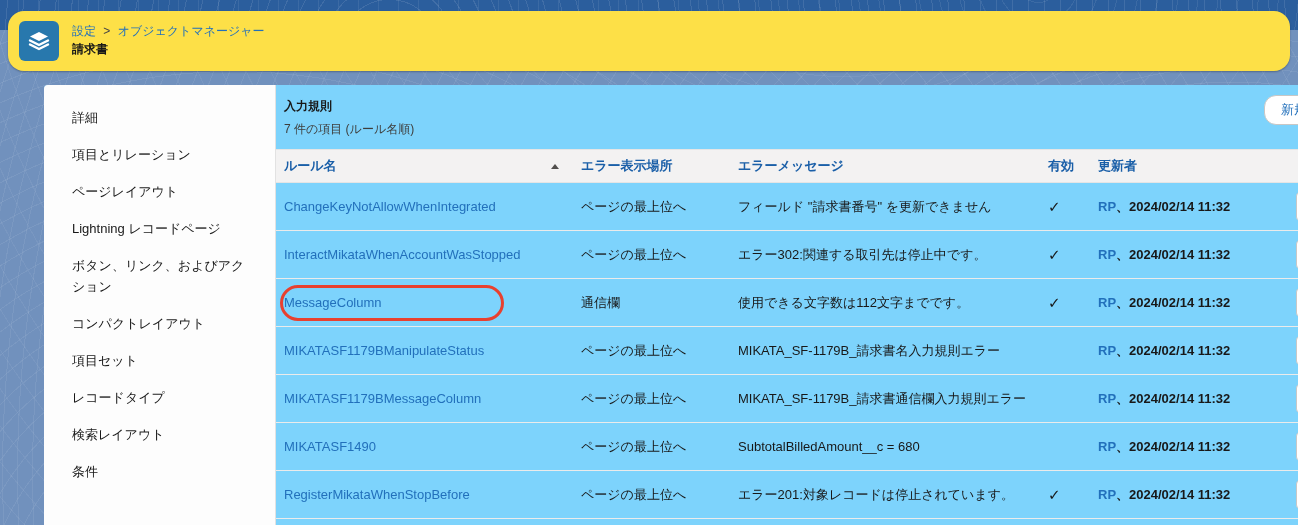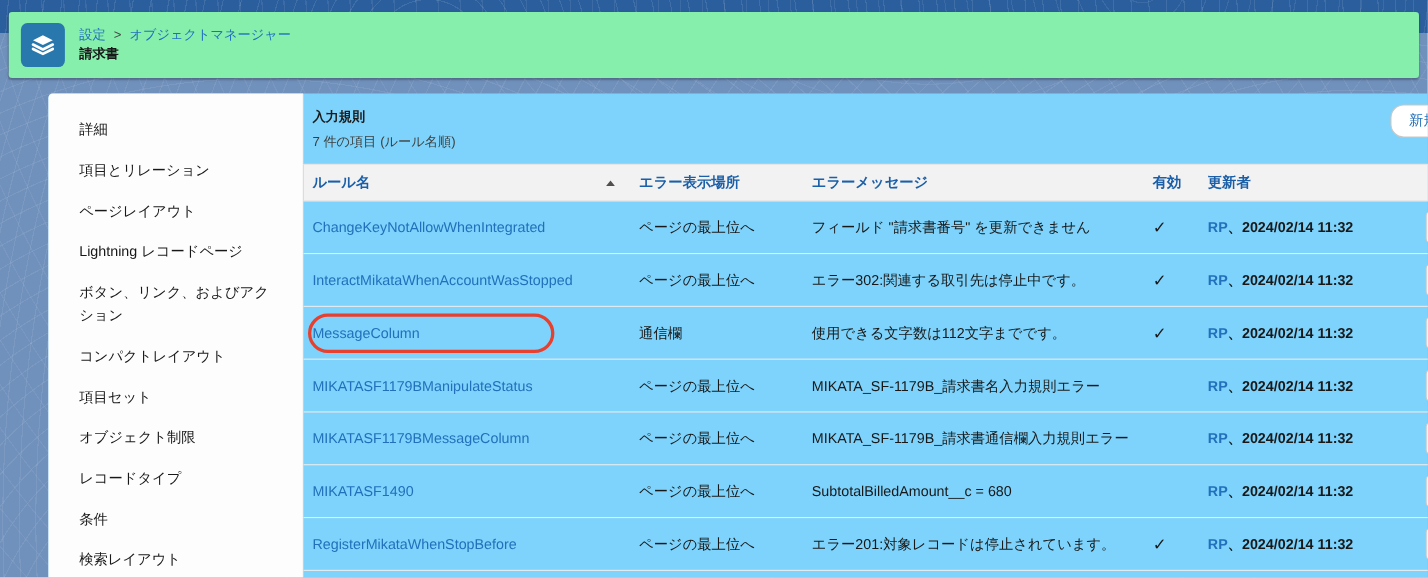--- a/index.html
+++ b/index.html
@@ -21,21 +21,21 @@
   .top-strip {
     position:absolute; top:0; left:0; right:0; height:30px; background-color:#2b5e9d;
     background-image:
       repeating-radial-gradient(circle at 30% 160%, rgba(255,255,255,0.10) 0 1px, transparent 1px 16px),
       repeating-radial-gradient(circle at 80% -60%, rgba(255,255,255,0.08) 0 1px, transparent 1px 20px);
   }
 
   
   .header-card {
     position:absolute; left:8px; top:11px; width:1282px; height:60px;
-    background:#86efac; border-radius:3px; z-index:2;
+    background:#fde047; border-radius:16px; z-index:2;
     box-shadow:0 1px 2px rgba(0,0,0,0.28);
     display:flex; align-items:center;
   }
   .obj-icon {
     width:40px; height:40px; margin-left:11px; border-radius:6px;
     background:#2878ad; display:flex; align-items:center; justify-content:center; flex:none;
   }
   .header-text { margin-left:13px; }
   .breadcrumb { font-size:12px; line-height:14px; }
   .breadcrumb a { color:#2270bb; text-decoration:none; cursor:pointer; }
@@ -156,34 +156,31 @@
     </div>
 
     <div class="side-item">
       <span>コンパクトレイアウト</span>
     </div>
 
     <div class="side-item">
       <span>項目セット</span>
     </div>
 
-    <div class="side-item">
-      <span>オブジェクト制限</span>
-    </div>
 
     <div class="side-item">
       <span>レコードタイプ</span>
     </div>
 
     <div class="side-item">
+      <span>検索レイアウト</span>
+    </div>
+
+    <div class="side-item">
       <span>条件</span>
-    </div>
-
-    <div class="side-item">
-      <span>検索レイアウト</span>
     </div>
   </nav>
 
   <div class="main">
     <div class="main-header">
       <div>
         <div class="list-title">入力規則</div>
         <div class="list-subtitle">7 件の項目 (ルール名順)</div>
       </div>
       <button class="new-btn">新規</button>

